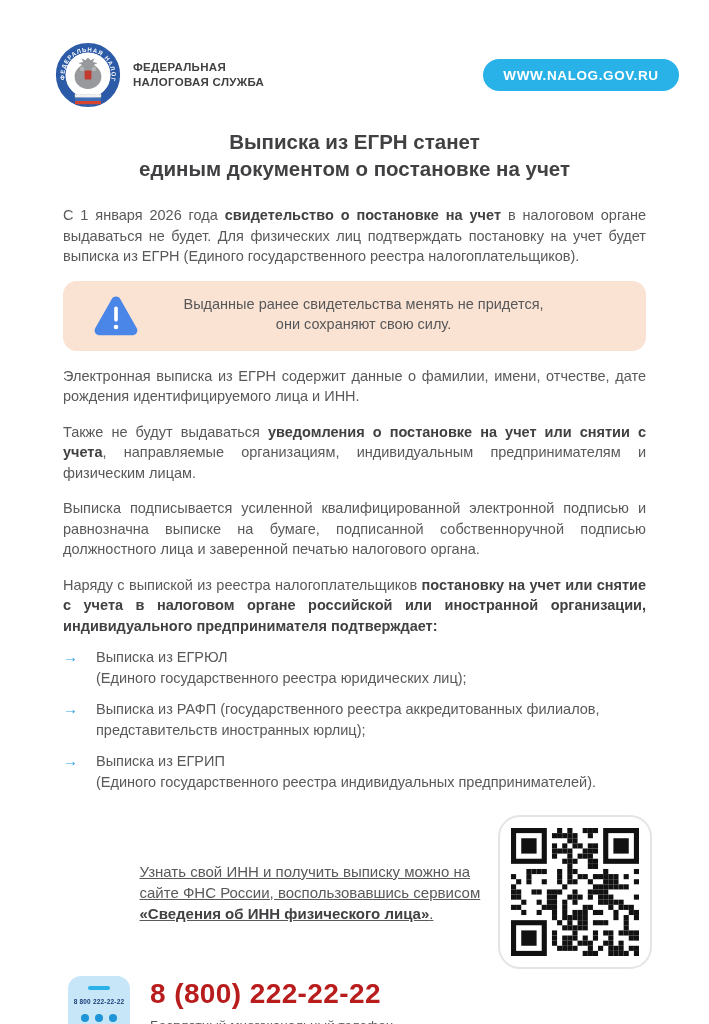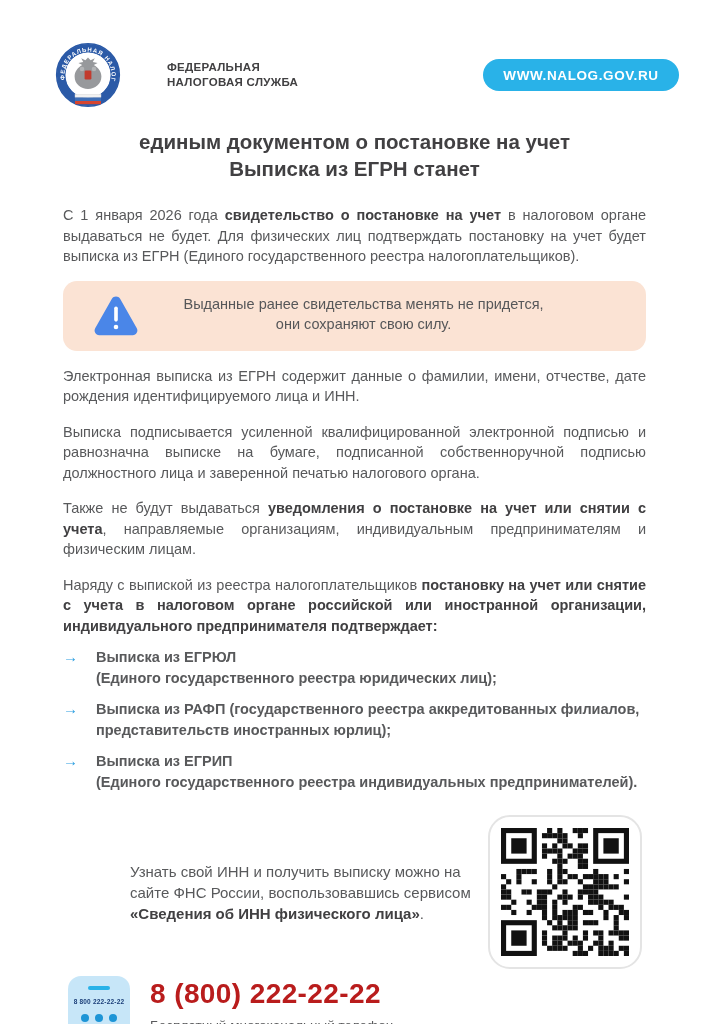--- a/index.html
+++ b/index.html
@@ -23,21 +23,20 @@
   }
   .brand { display: flex; align-items: center; gap: 12px; }
   .logo-svg { width: 66px; height: 66px; display: block; }
   .org-name {
     font-size: 11.5px;
     font-weight: bold;
     color: #414042;
     line-height: 15px;
     letter-spacing: 0.3px;
     text-transform: uppercase;
-    margin-left: 34px;
   }
   .url-pill {
     background: #29b2e8;
     color: #ffffff;
     border: none;
     border-radius: 20px;
     min-width: 196px;
     height: 32px;
     display: flex;
     align-items: center;
@@ -93,30 +92,31 @@
   .bullet-item { display: flex; margin-top: 11px; }
   .bullet-arrow {
     color: #2e9fe0;
     font-size: 15px;
     font-weight: bold;
     width: 18px;
     flex: 0 0 auto;
     margin-right: 15px;
     line-height: 20.5px;
   }
-  .bullet-text { font-size: 14.5px; line-height: 20.5px; color: #58595b; font-weight: bold; }
+  .bullet-text { font-size: 14.5px; line-height: 20.5px; color: #58595b; }
   .bullet-text .l2 { display: block; text-align: right; }
   
   .inn-section {
     margin-top: 22px;
     padding: 0 48px 0 130px;
     display: flex;
     align-items: center;
-    justify-content: flex-start;
+    justify-content: center;
     height: 156px;
+    text-decoration: underline;
   }
   .inn-text {
     width: 358px;
     font-size: 15px;
     line-height: 21px;
     color: #58595b;
   }
   .inn-text b { color: #414042; }
   .qr-card {
     width: 154px;
@@ -212,45 +212,45 @@
       </svg>
       <div class="org-name">
         <div>ФЕДЕРАЛЬНАЯ</div>
         <div>НАЛОГОВАЯ СЛУЖБА</div>
       </div>
     </div>
     <button class="url-pill">WWW.NALOG.GOV.RU</button>
   </div>
 
   <h1 class="title">
+    <span>Выписка из ЕГРН станет</span>
     <span>единым документом о постановке на учет</span>
-    <span>Выписка из ЕГРН станет</span>
   </h1>
 
   <div class="content">
 
     <p class="para first"><span>С 1 января 2026 года </span><b>свидетельство о постановке на учет</b><span> в налоговом органе выдаваться не будет. Для физических лиц подтверждать постановку на учет будет выписка из ЕГРН (Единого государственного реестра налогоплательщиков).</span></p>
 
     <div class="warning-box">
       <svg class="warning-icon" viewBox="0 0 48 44" aria-hidden="true">
         <path d="M24 2.5 c1.8 0 3.4 0.9 4.3 2.5 l17.5 31 c1.8 3.2 -0.5 7.2 -4.3 7.2 l-35 0 c-3.8 0 -6.1 -4 -4.3 -7.2 l17.5 -31 c0.9 -1.6 2.5 -2.5 4.3 -2.5 z" fill="#4a86e8"></path>
         <rect x="22.1" y="13" width="3.8" height="16" rx="1.9" fill="#ffffff"></rect>
         <circle cx="24" cy="34.5" r="2.4" fill="#ffffff"></circle>
       </svg>
       <div class="warning-text">
         <div>Выданные ранее свидетельства менять не придется,</div>
         <div>они сохраняют свою силу.</div>
       </div>
     </div>
 
     <p class="para">Электронная выписка из ЕГРН содержит данные о фамилии, имени, отчестве, дате рождения идентифицируемого лица и ИНН.</p>
 
+    <p class="para"><span>Также не будут выдаваться </span><b>уведомления о постановке на учет или снятии с учета</b><span>, направляемые организациям, индивидуальным предпринимателям и физическим лицам.</span></p>
+
     <p class="para">Выписка подписывается усиленной квалифицированной электронной подписью и равнозначна выписке на бумаге, подписанной собственноручной подписью должностного лица и заверенной печатью налогового органа.</p>
-
-    <p class="para"><span>Также не будут выдаваться </span><b>уведомления о постановке на учет или снятии с учета</b><span>, направляемые организациям, индивидуальным предпринимателям и физическим лицам.</span></p>
 
     <p class="para"><span>Наряду с выпиской из реестра налогоплательщиков </span><b>постановку на учет или снятие с учета в налоговом органе российской или иностранной организации, индивидуального предпринимателя подтверждает:</b><span></span></p>
 
     <ul class="bullets">
       <li class="bullet-item">
         <span class="bullet-arrow">→</span>
         <span class="bullet-text"><span>Выписка из ЕГРЮЛ</span><span class="l2">(Единого государственного реестра юридических лиц);</span></span>
       </li>
       <li class="bullet-item">
         <span class="bullet-arrow">→</span>

